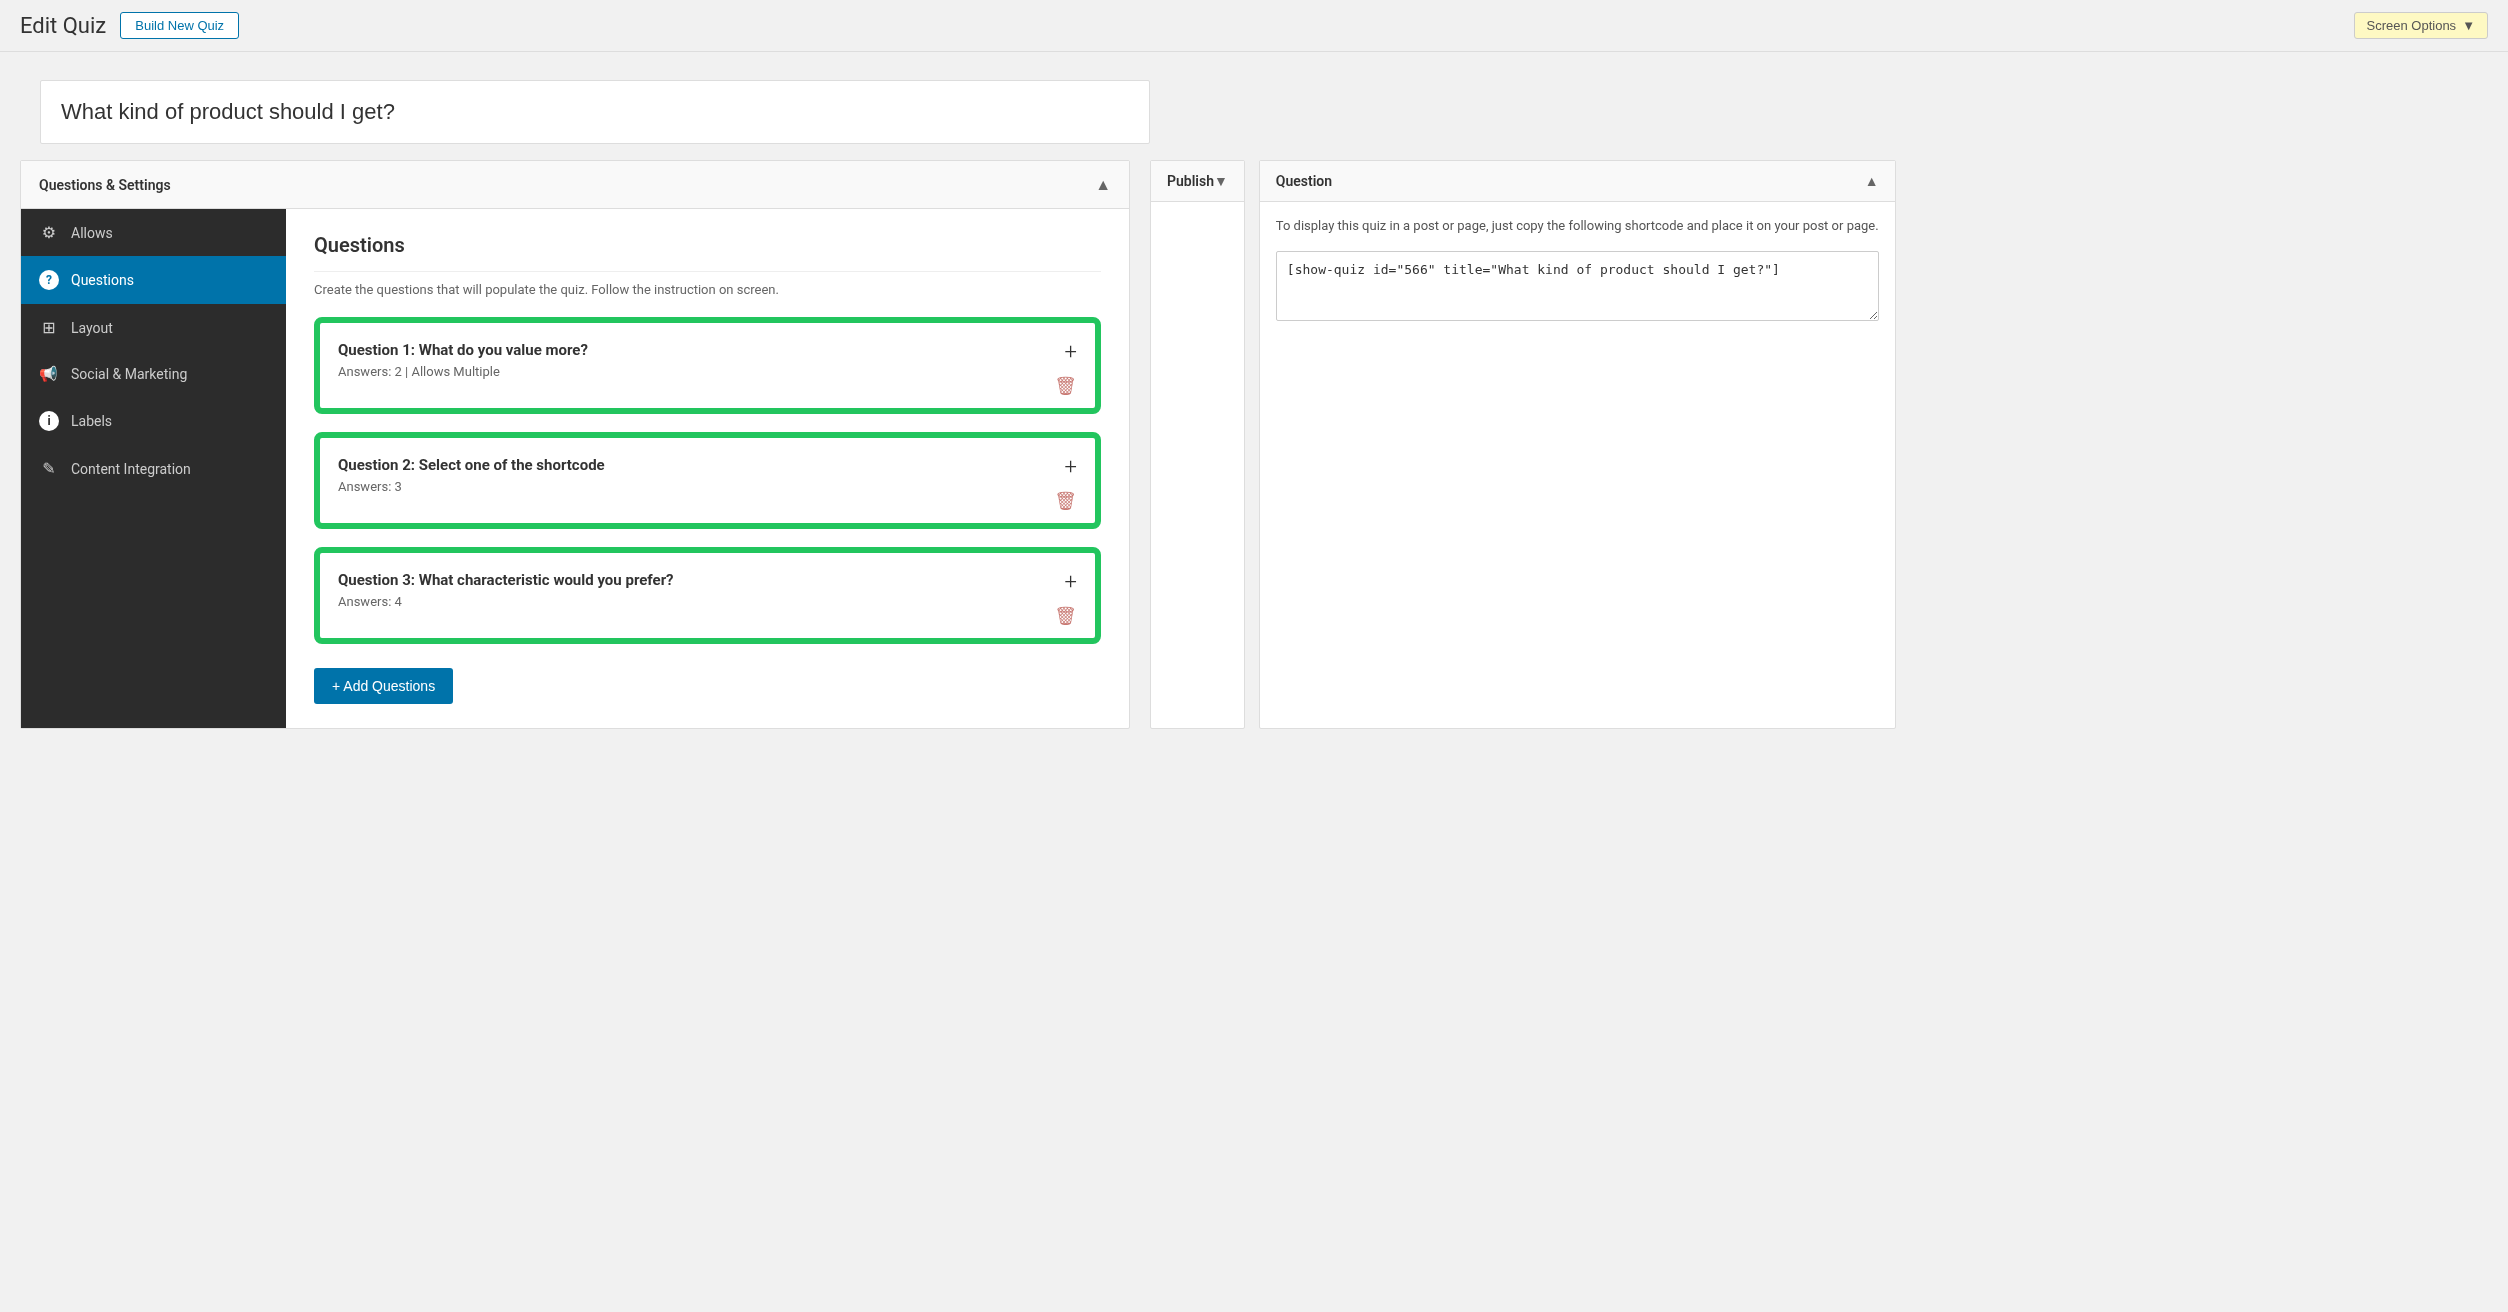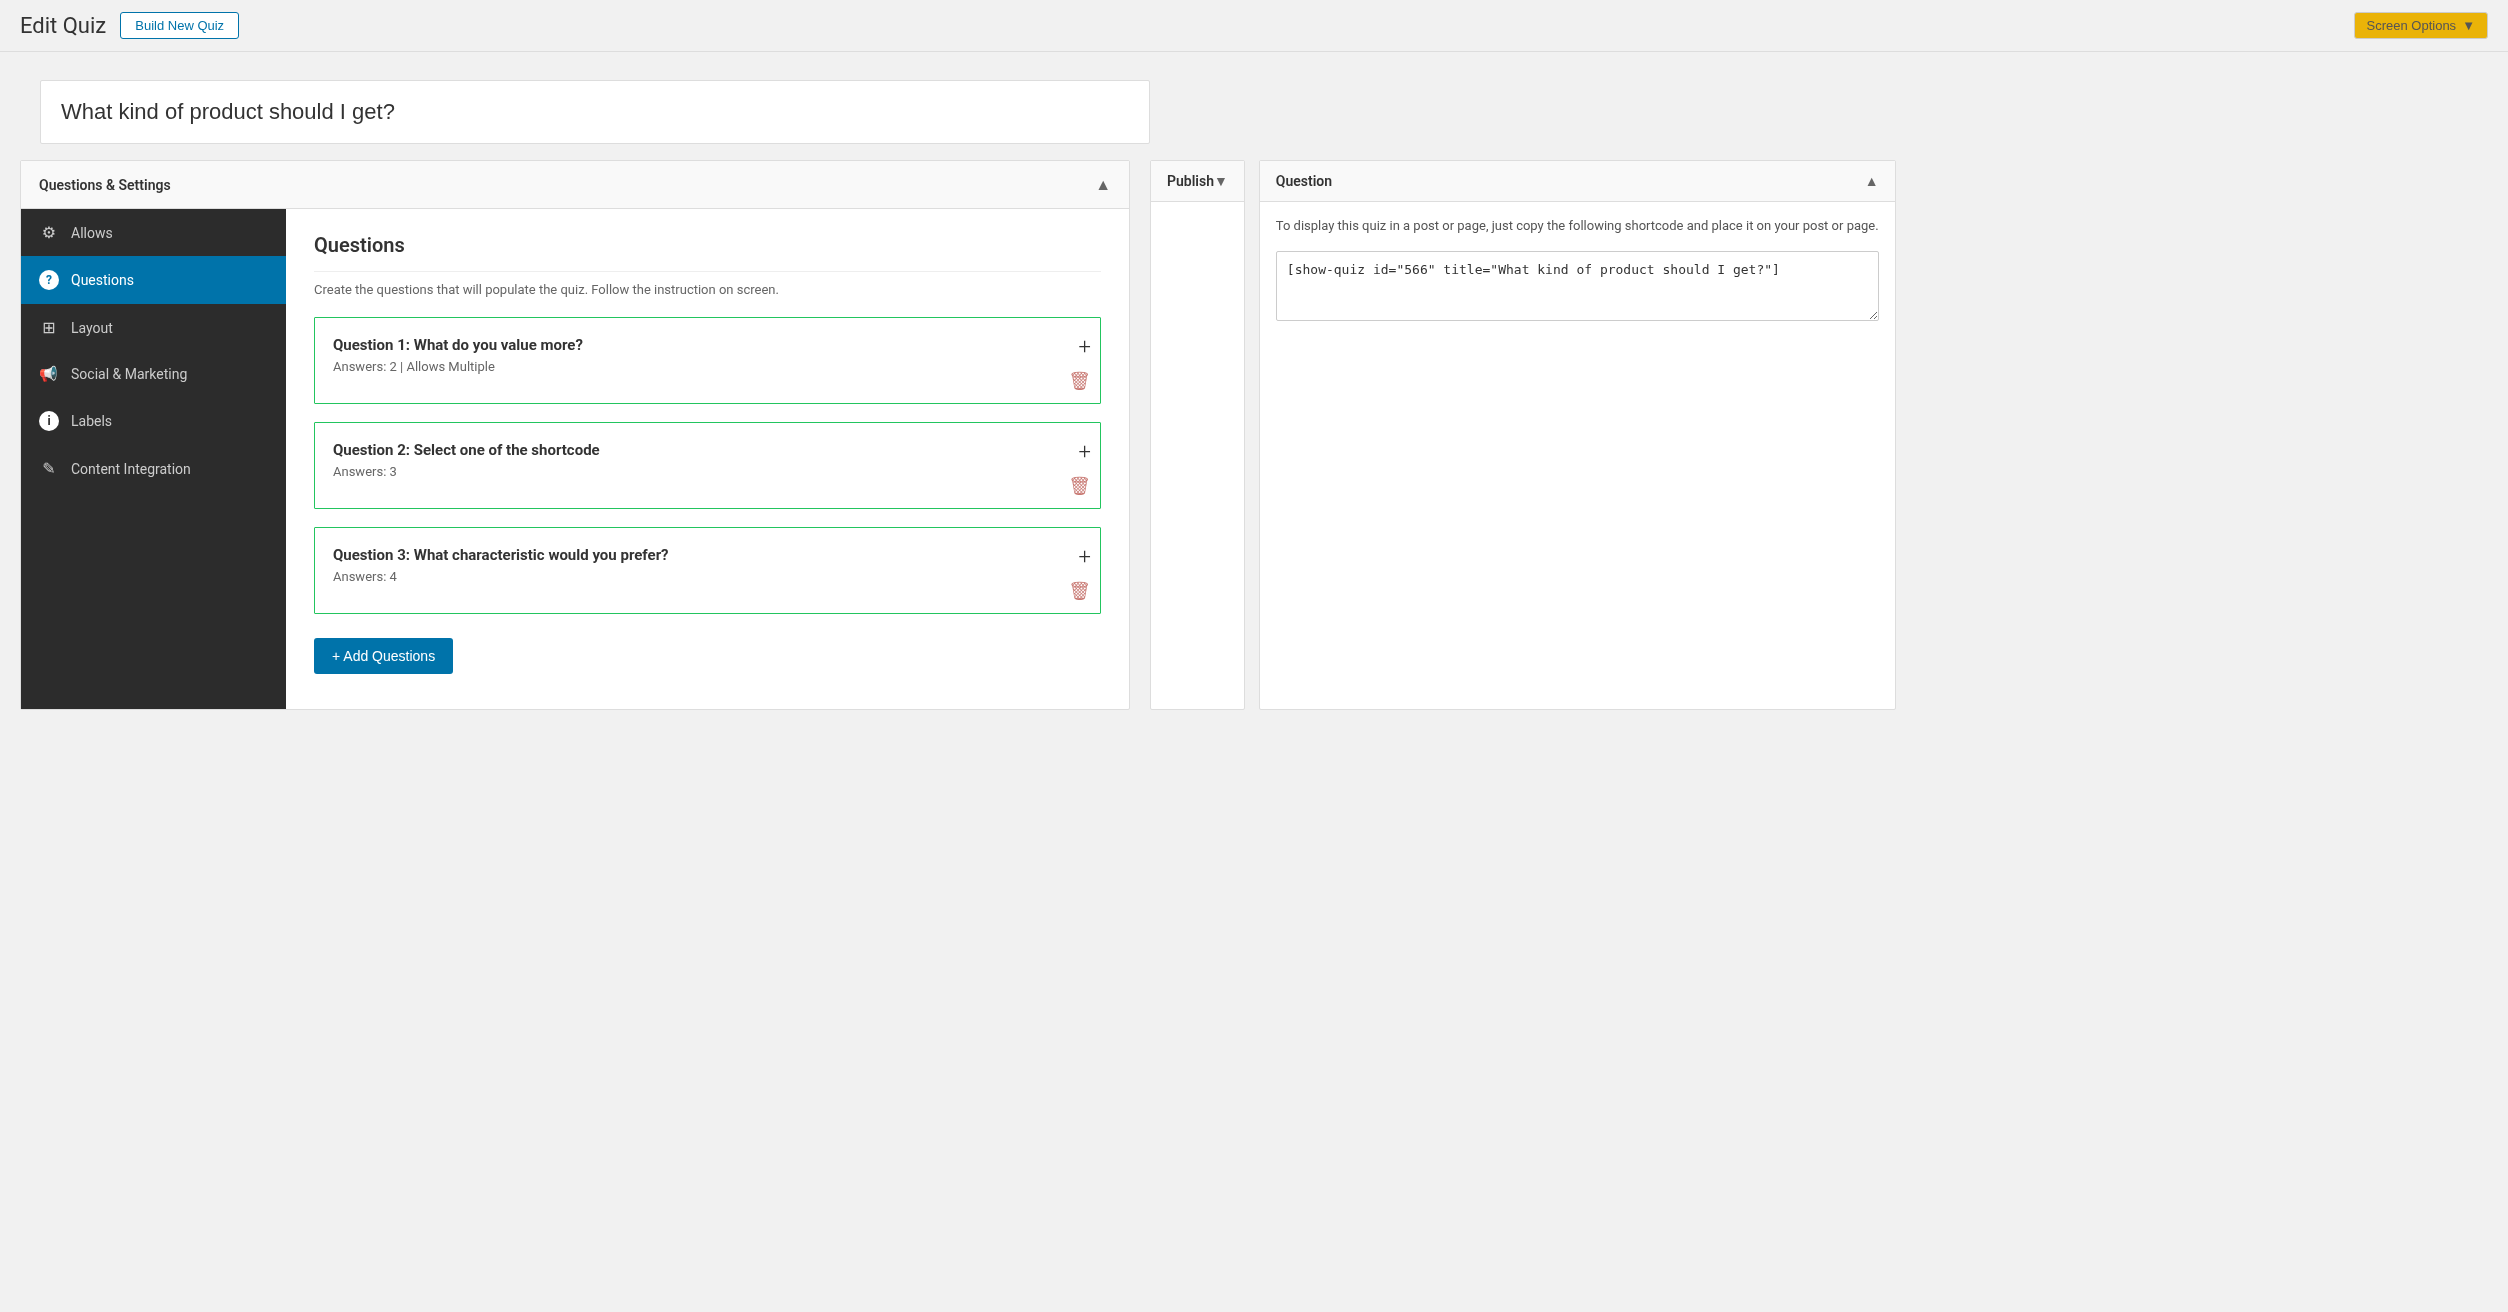--- a/index.html
+++ b/index.html
@@ -28,21 +28,21 @@
       background: #fff;
       border: 1px solid #0073aa;
       color: #0073aa;
       padding: 5px 14px;
       border-radius: 3px;
       font-size: 13px;
       cursor: pointer;
       font-weight: 500;
     }
     .screen-options-btn {
-      background: #eab308;
+      background: #fef9c3;
       border: 1px solid #ccc;
       color: #555;
       padding: 5px 12px;
       border-radius: 3px;
       font-size: 13px;
       cursor: pointer;
       display: flex;
       align-items: flex-start;
       gap: 6px;
     }
@@ -147,23 +147,23 @@
       border-bottom: 1px solid #eee;
     }
     .questions-desc {
       font-size: 13px;
       color: #666;
       margin-bottom: 20px;
     }
 
     
     .question-card {
-      border: 1px solid #22c55e;
-      border-radius: 1px;
-      padding: 18px 9px 12px 18px;
+      border: 6px solid #22c55e;
+      border-radius: 8px;
+      padding: 18px 18px 12px 18px;
       margin-bottom: 18px;
       background: #fff;
       position: relative;
     }
     .question-card-top {
       display: flex;
       align-items: flex-start;
       justify-content: space-between;
     }
     .question-info { flex: 1; }

